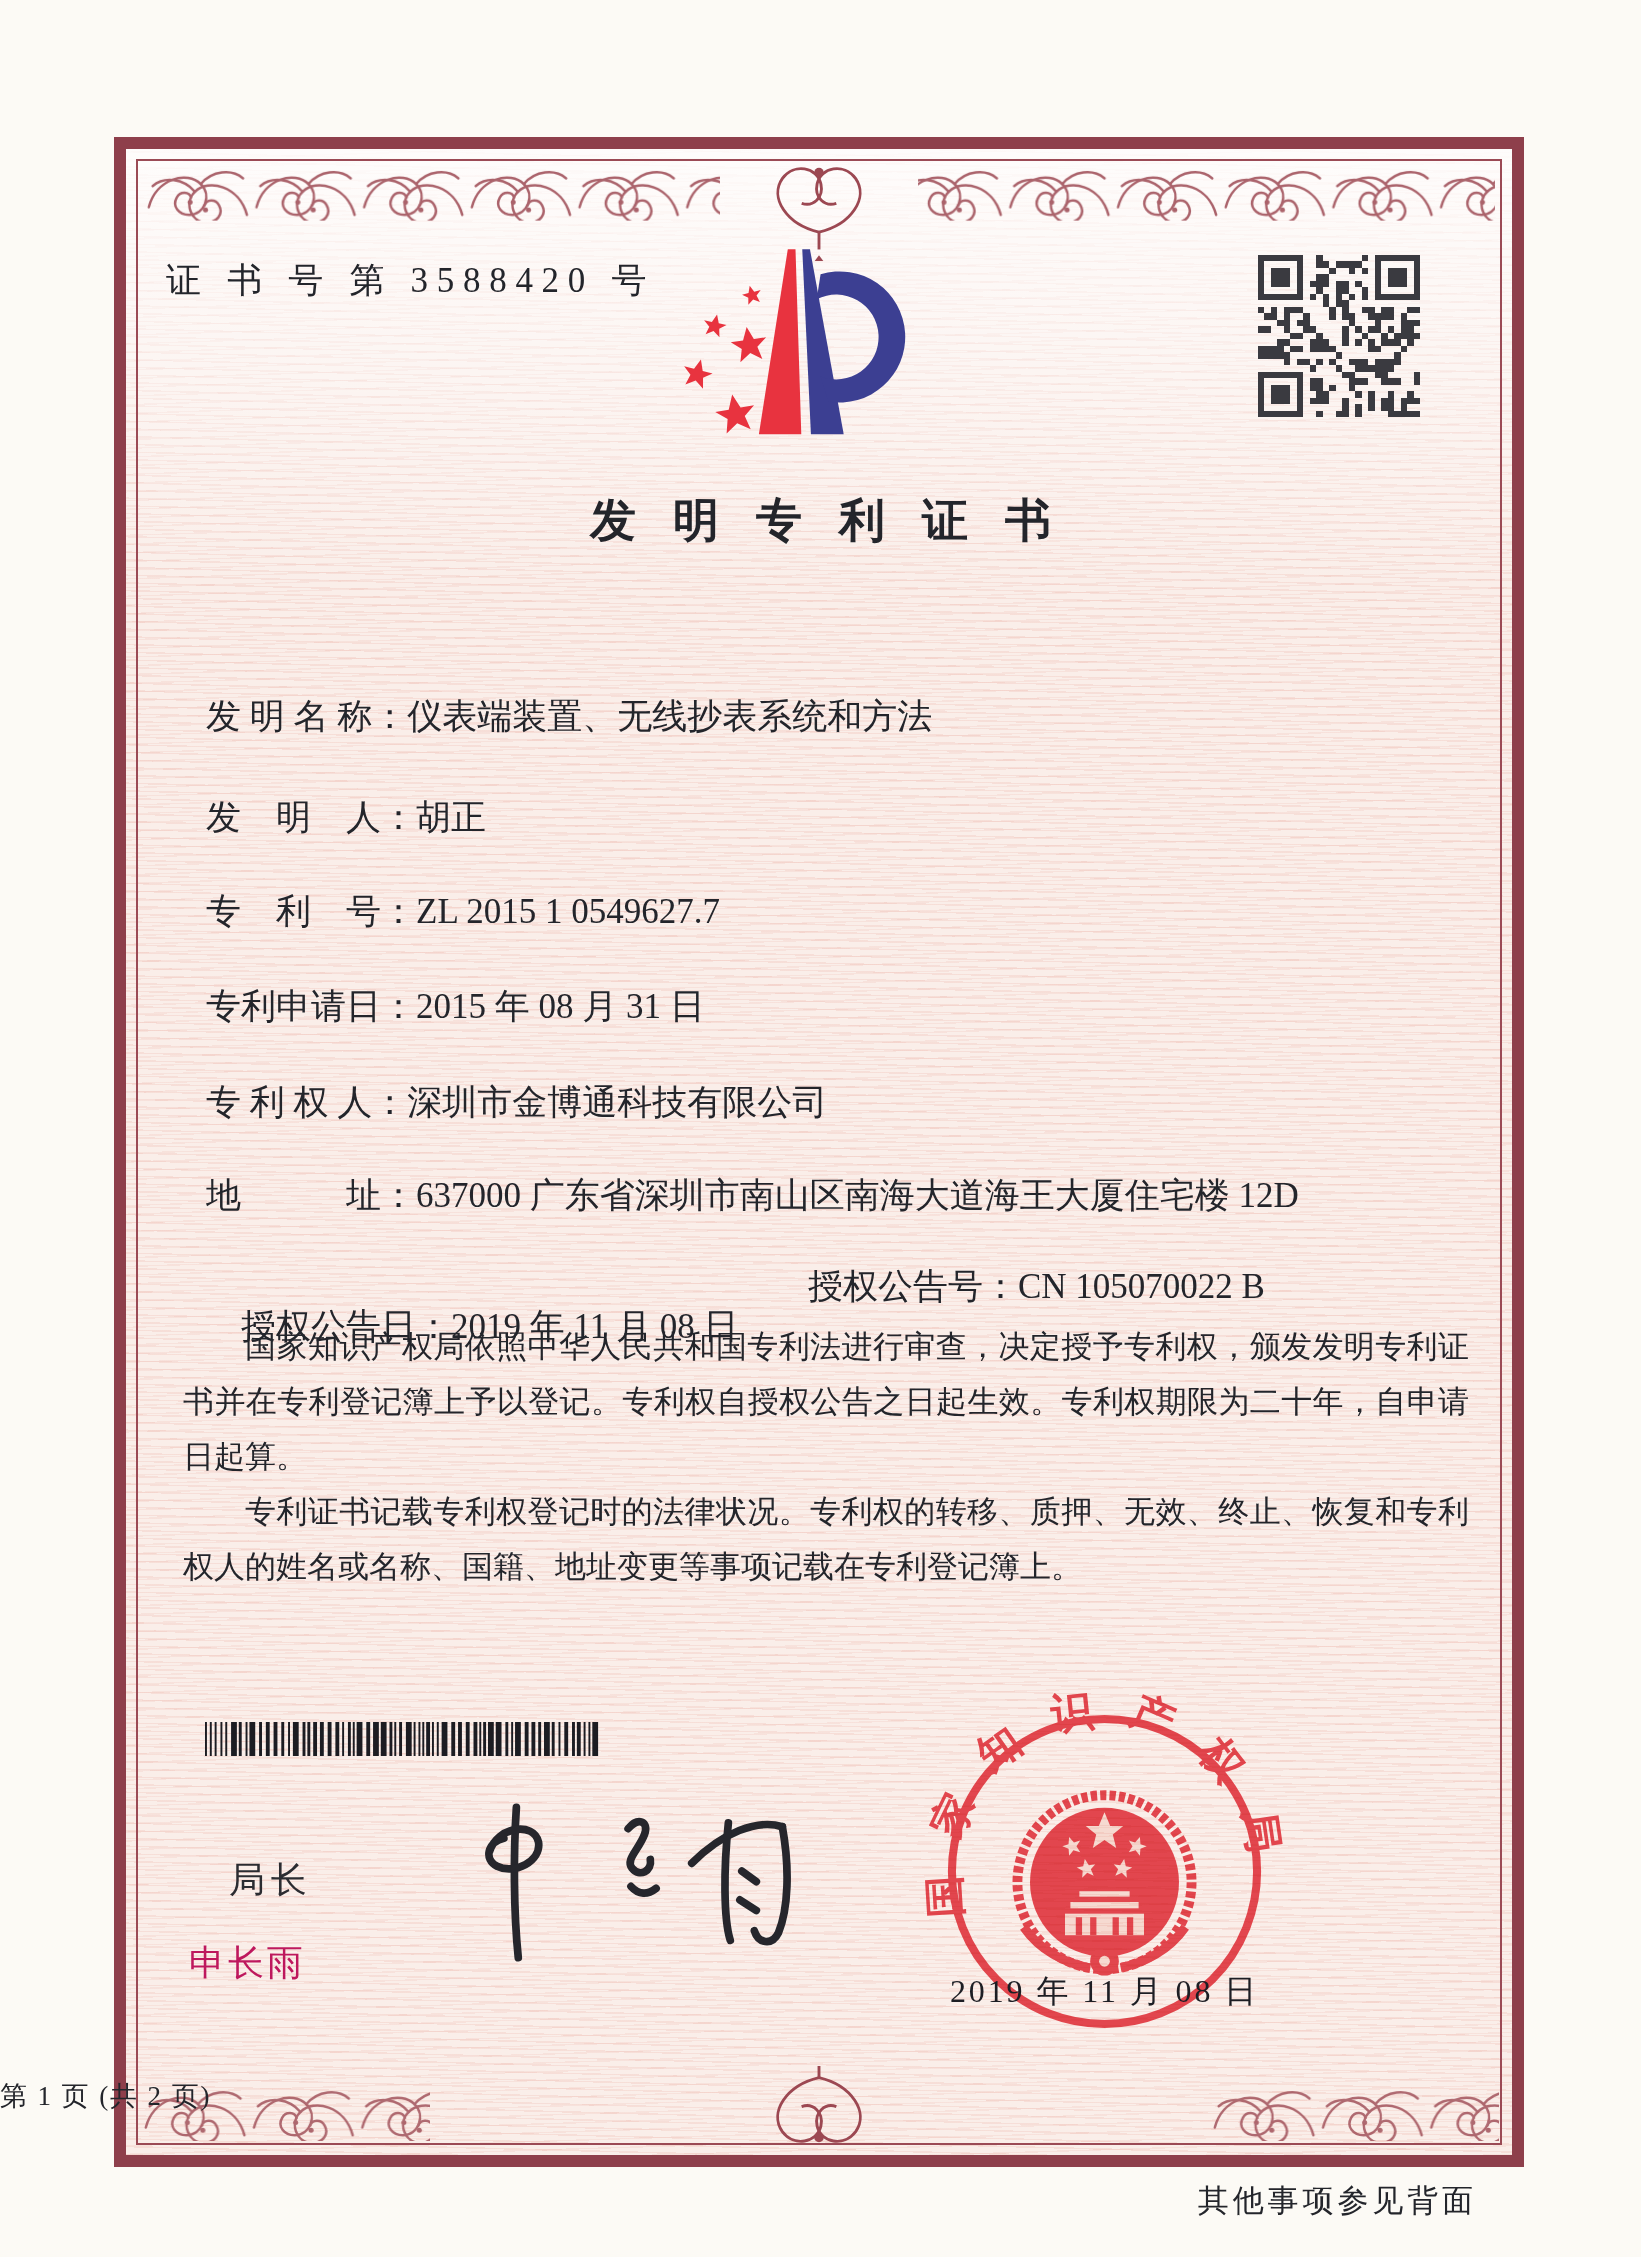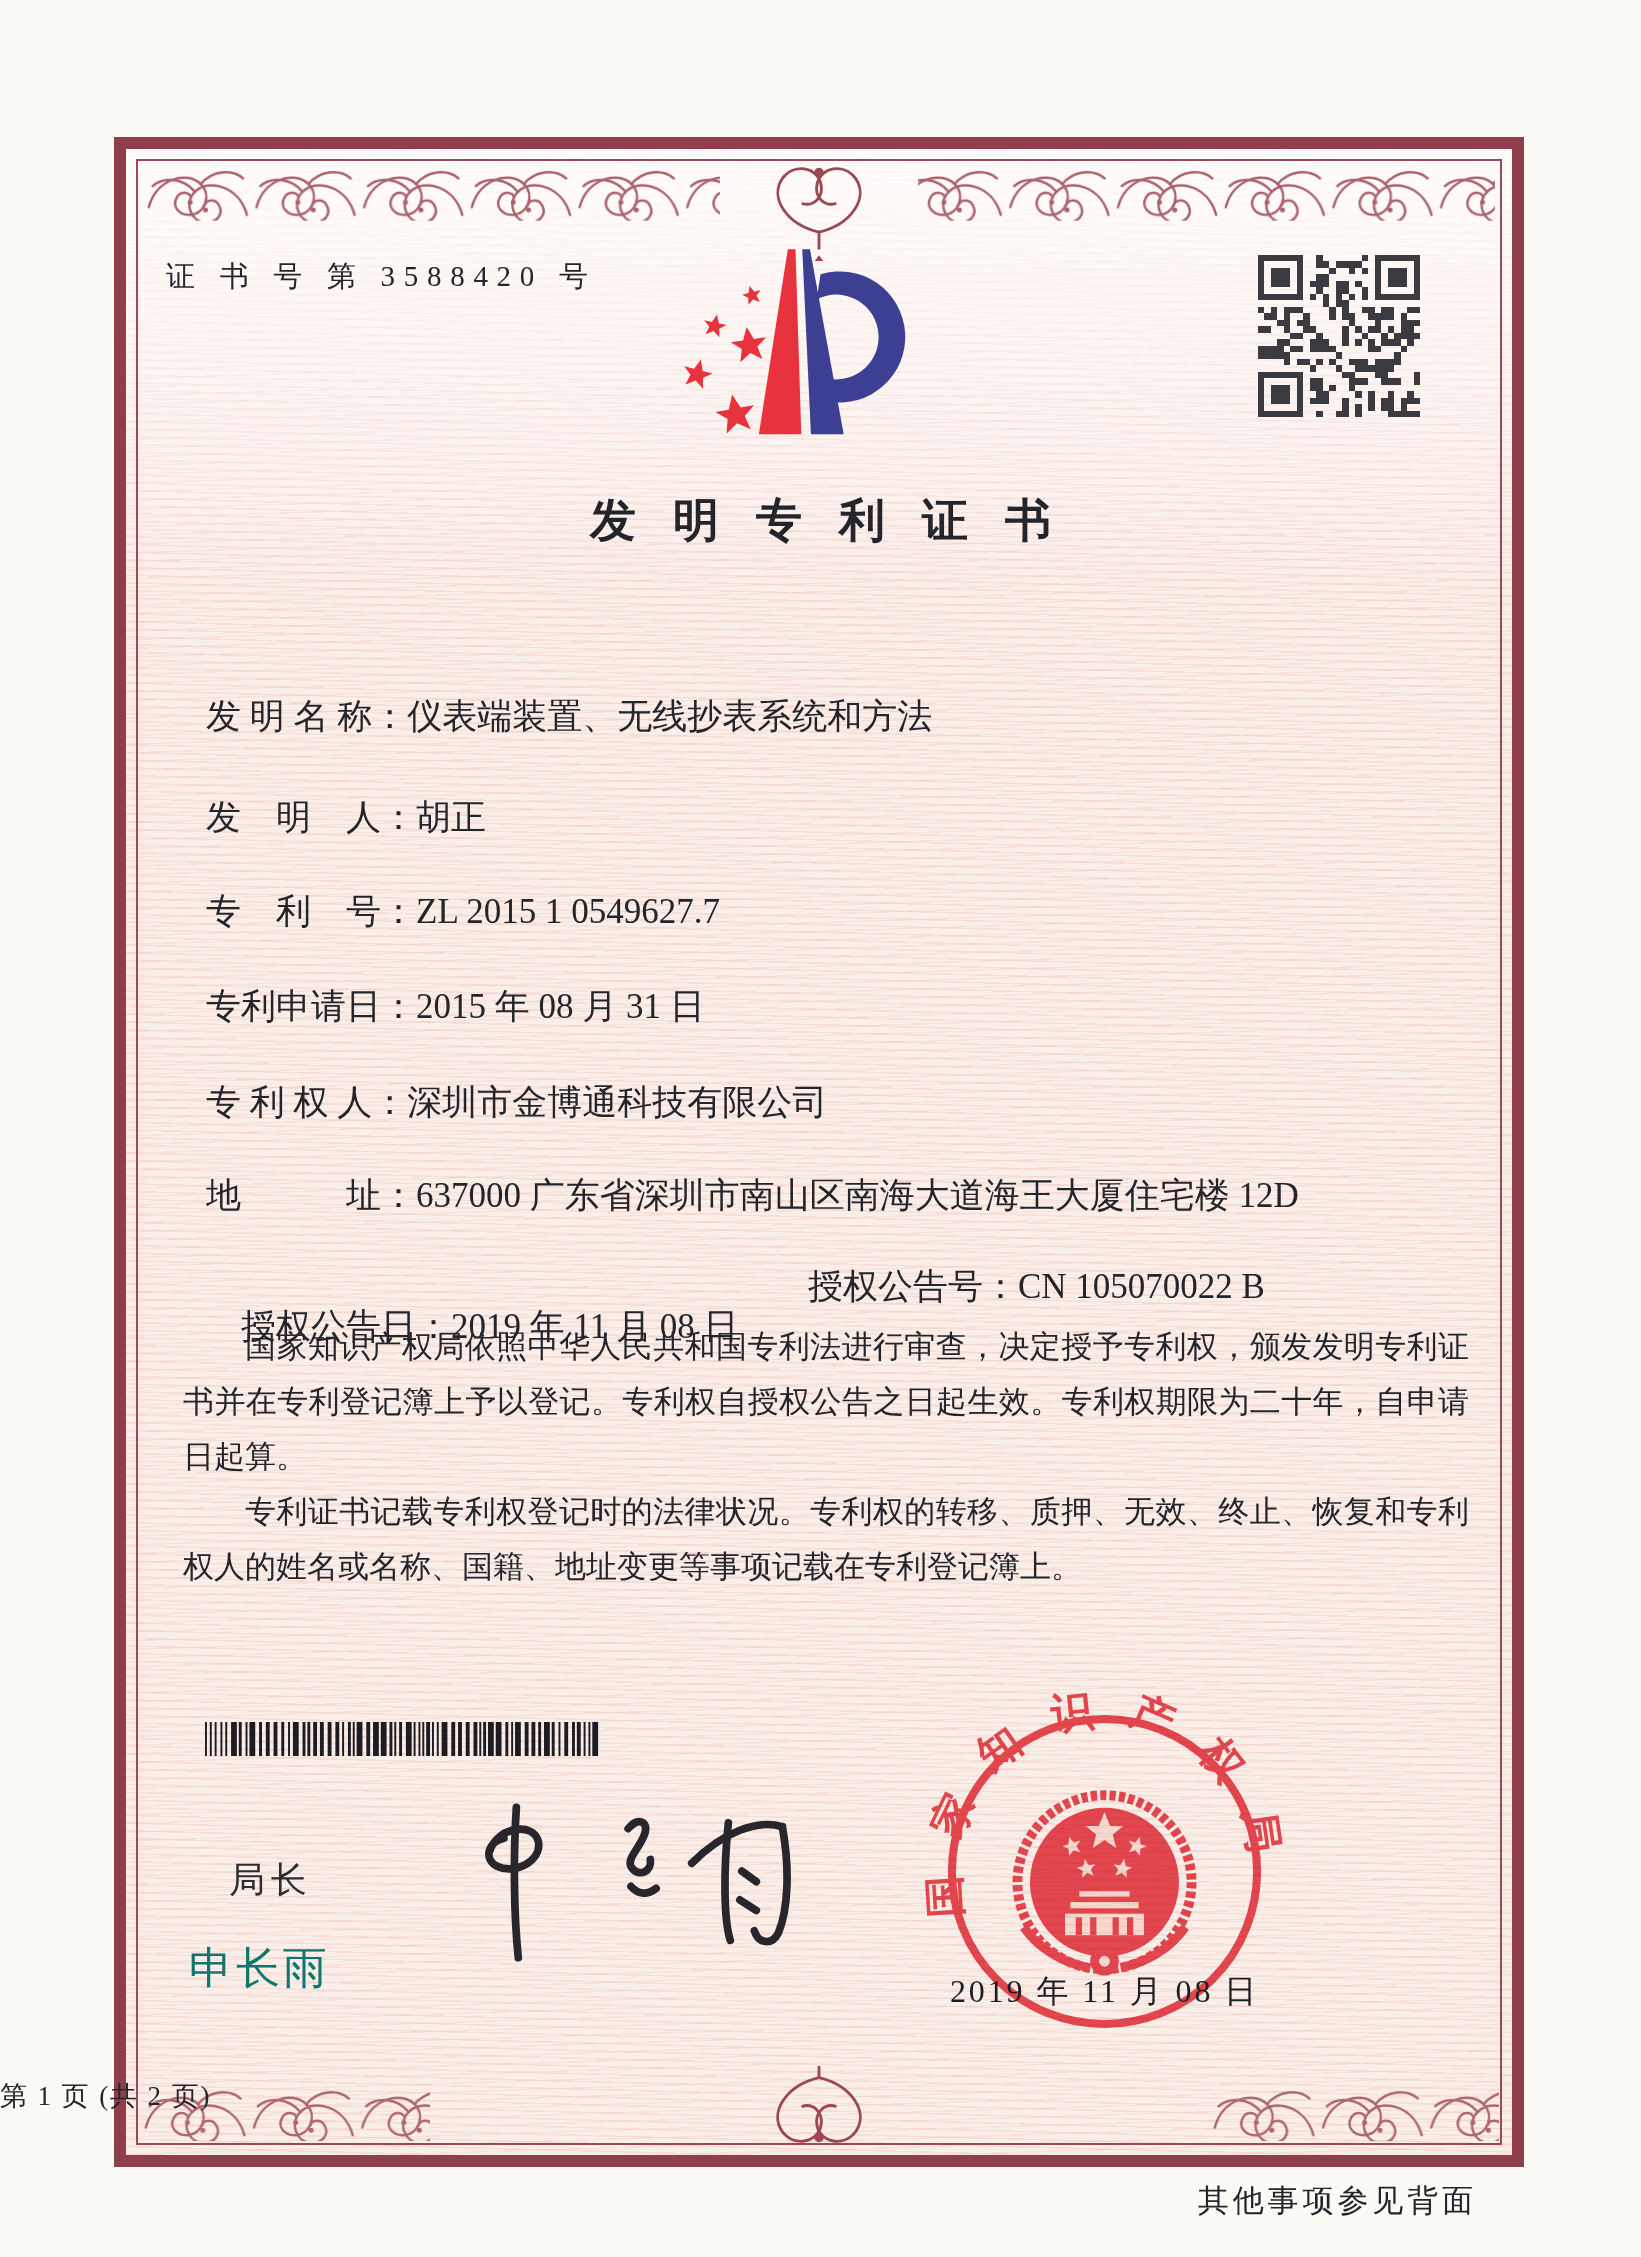--- a/index.html
+++ b/index.html
@@ -9,33 +9,33 @@
   .frame{position:absolute;left:114px;top:137px;width:1410px;height:2030px;box-sizing:border-box;
          border:12.6px solid #8e3f4b;
          background:
            linear-gradient(180deg,rgba(255,255,255,.85),rgba(255,255,255,0) 22%),
            repeating-linear-gradient(1.5deg,rgba(236,177,166,.26) 0 1.5px,rgba(255,255,255,0) 1.5px 7.7px),
            repeating-linear-gradient(-1.8deg,rgba(236,177,166,.20) 0 1.4px,rgba(255,255,255,0) 1.4px 8.7px),
            #faeee9;}
   .frame-inner{position:absolute;inset:9.7px;border:2.9px solid #9b4a55;pointer-events:none;}
   .ornament{position:absolute;color:#9c4852;}
   
-  .cert-no{position:absolute;left:166px;top:257px;font-size:29px;letter-spacing:8.7px;white-space:pre;}
+  .cert-no{position:absolute;left:166px;top:257px;font-size:35px;letter-spacing:8.7px;white-space:pre;}
   .doc-title{position:absolute;left:0;width:1641px;top:490px;text-align:center;font-size:46px;
              font-weight:600;letter-spacing:37px;text-indent:37px;}
   .field-row{position:absolute;left:206px;width:1274px;font-size:35px;white-space:pre;}
   .grant-pair2{position:absolute;left:602px;top:0;white-space:pre;}
   .paras{position:absolute;left:183px;top:1319px;width:1286px;font-size:31px;line-height:55px;
          text-align:justify;}
   .paras p{margin:0;text-indent:2em;}
   .barcode{position:absolute;left:205px;top:1722px;width:396px;height:34px;}
   .signer-title{position:absolute;left:189px;top:1856px;font-size:36px;letter-spacing:5.8px;
         font-family:"Liberation Sans","DejaVu Sans",sans-serif;color:#2b2c31;margin-left:40px;}
-  .signer-name{position:absolute;left:189px;top:1939px;font-size:44px;letter-spacing:2.9px;
-        font-family:"Liberation Sans","DejaVu Sans",sans-serif;color:#0f766e;}
+  .signer-name{position:absolute;left:189px;top:1939px;font-size:36px;letter-spacing:2.9px;
+        font-family:"Liberation Sans","DejaVu Sans",sans-serif;color:#be185d;}
   .signature{position:absolute;left:439px;top:1792px;}
   .seal{position:absolute;left:925px;top:1692px;width:359px;height:359px;mix-blend-mode:multiply;opacity:.94;}
   .seal-date{position:absolute;left:925px;top:1970px;width:359px;text-align:center;font-size:32px;
              letter-spacing:2.9px;color:#1d1e24;white-space:pre;}
   .page-no{position:absolute;left:0;width:1506px;top:2078px;font-size:27px;letter-spacing:1.9px;}
   .back-note{position:absolute;left:0;width:1477px;top:2180px;text-align:right;font-size:31px;letter-spacing:3.9px;}
   .logo{position:absolute;left:676px;top:245px;}
   .qr{position:absolute;left:1258px;top:255px;width:162px;height:162px;}
 </style>
 </head>

